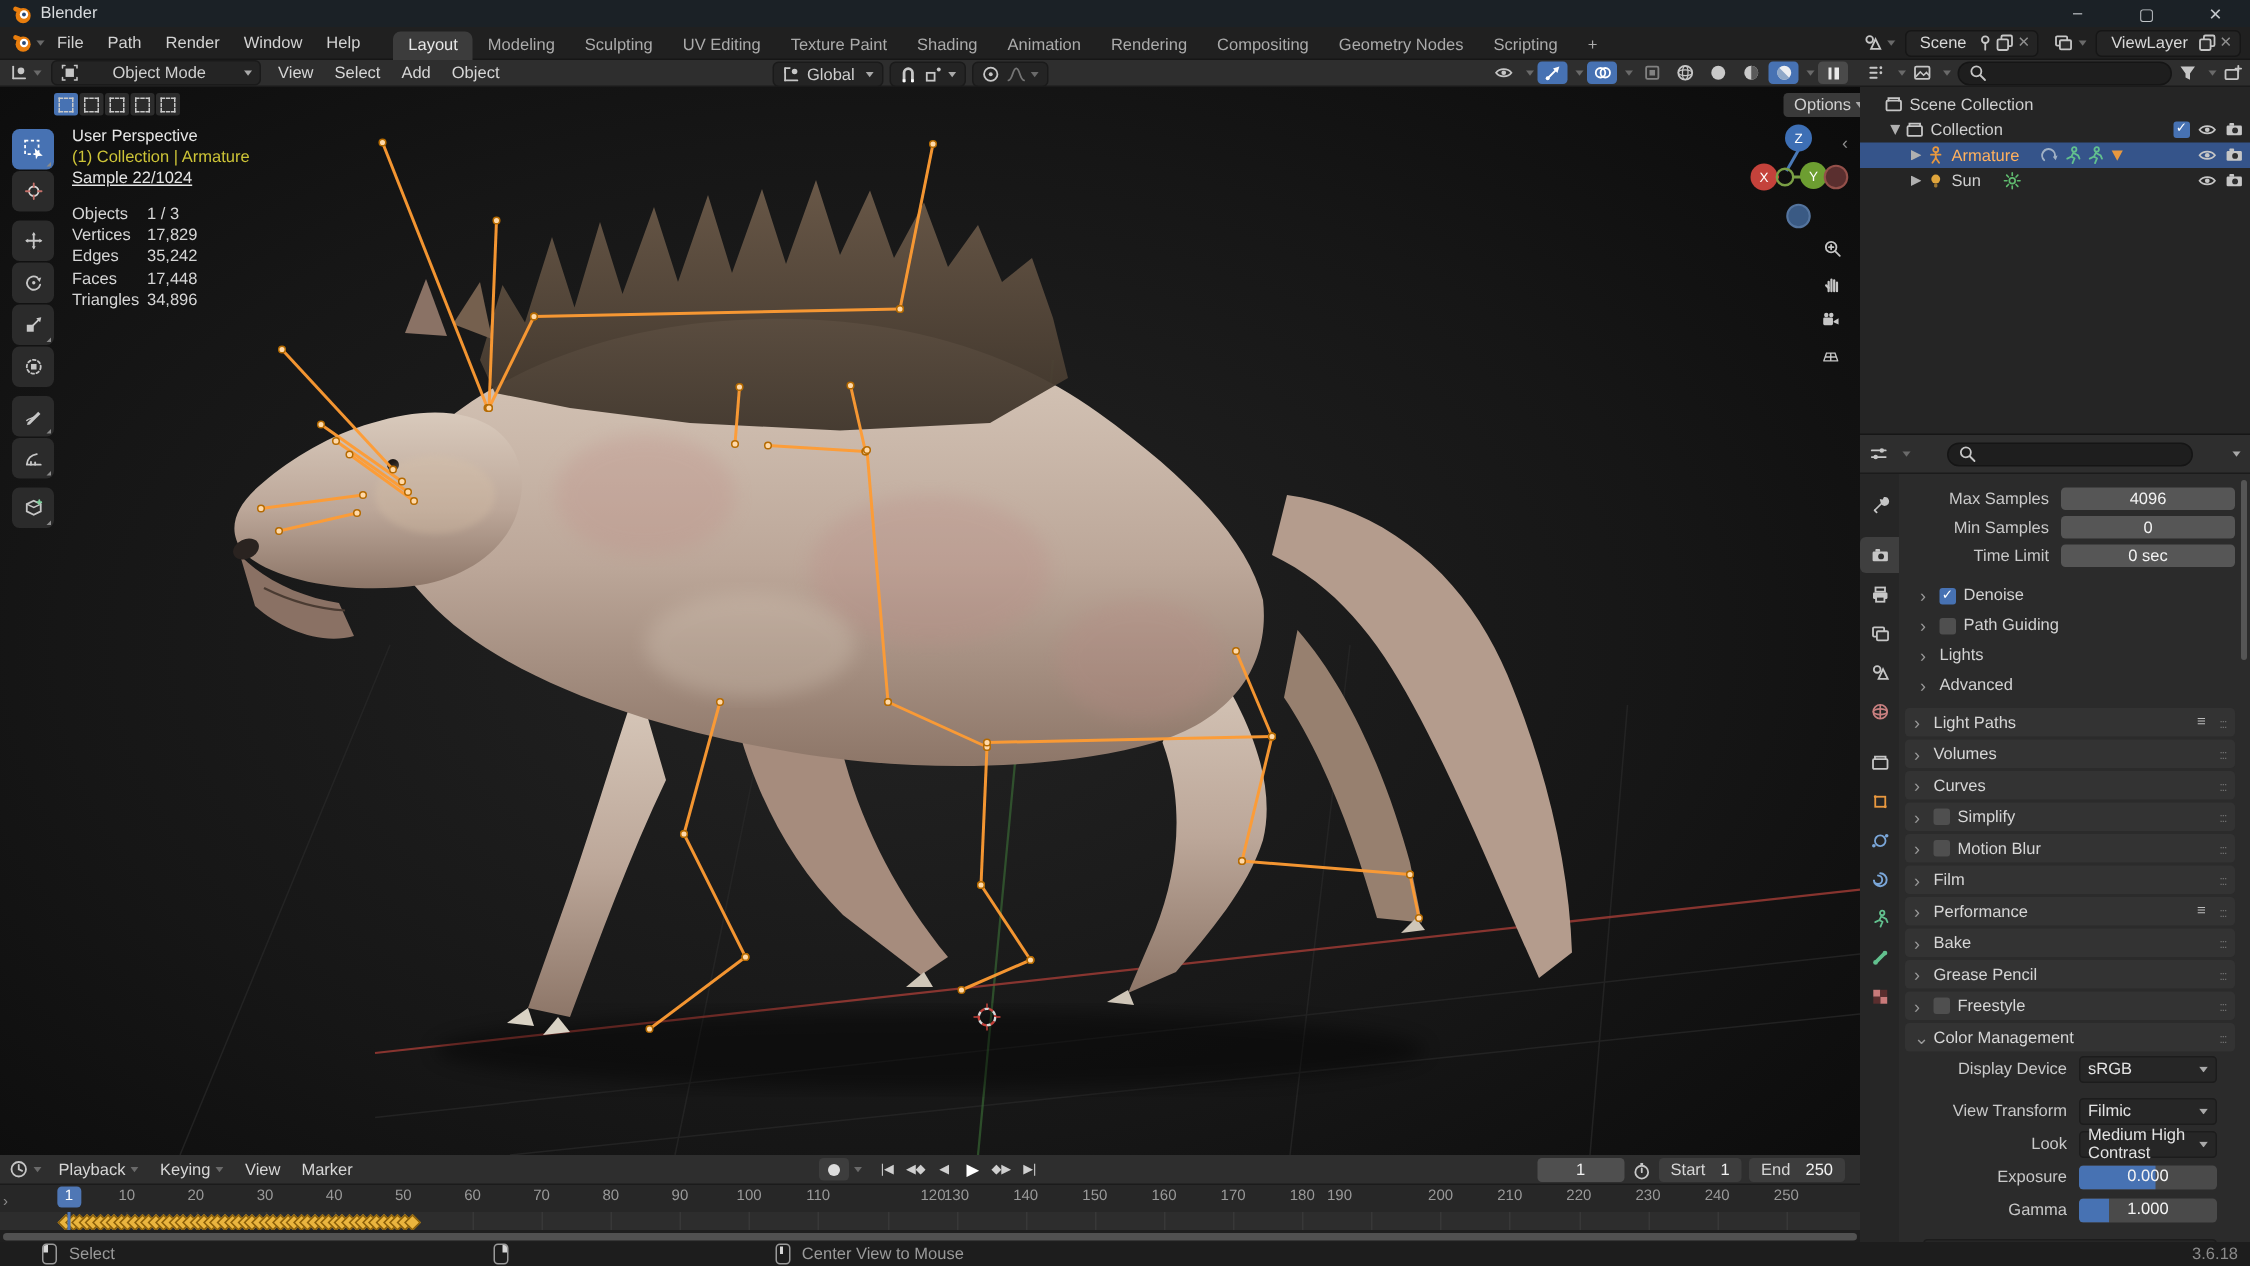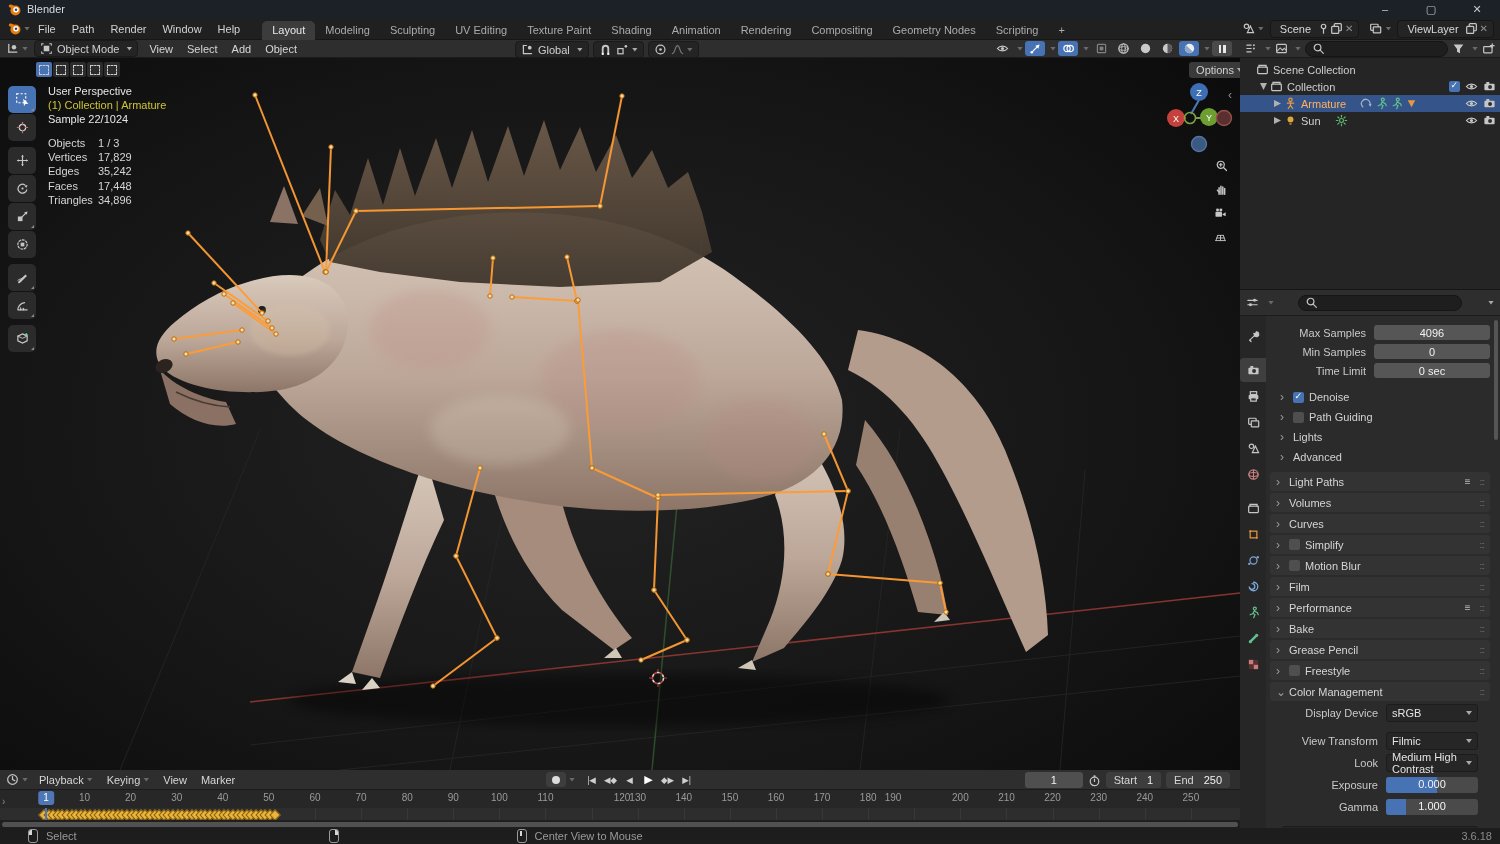--- a/index.html
+++ b/index.html
@@ -50,21 +50,21 @@
             overflow:hidden;padding-left:20px;}
   #selmode{position:absolute;left:36px;top:4px;display:flex;gap:1px;}
   #selmode .sm{width:16px;height:15px;background:#2c2c2c;border-radius:2px;display:flex;align-items:center;justify-content:center;}
   #selmode .sm.active{background:#4772b3;}
   #selmode .g{width:8px;height:8px;border:1px dashed #c9c9c9;}
   #options-btn{position:absolute;right:10px;top:4px;background:#3a3a3a;border-radius:3px;height:16px;
                display:flex;align-items:center;padding:0 7px;color:#d0d0d0;}
   #vp-overlay{position:absolute;left:48px;top:26px;line-height:14px;}
   #ov-persp{color:#e6e6e6;}
   #ov-ctx{color:#cdc437;}
-  #ov-sample{color:#e6e6e6;}
+  #ov-sample{color:#e6e6e6;text-decoration:underline;}
   #vp-stats{position:absolute;left:48px;top:78px;line-height:14.2px;color:#d6d6d6;}
   #vp-stats .sr{display:flex;}
   #vp-stats .sl{width:50px;}
   
   #toolbar{position:absolute;left:8px;top:28px;display:flex;flex-direction:column;gap:1px;}
   #toolbar .tool{width:28px;height:27px;background:#2b2b2b;border-radius:5px;display:flex;
                  align-items:center;justify-content:center;position:relative;}
   #toolbar .tool.active{background:#4772b3;}
   #toolbar .gap{height:4px;}
   #toolbar .corner{position:absolute;right:2px;bottom:2px;width:0;height:0;
@@ -256,21 +256,21 @@
       </svg>
     </span>
   <span class="chev dim"></span>
   <div class="pill" style="margin-left:6px">
     <span class="ic">
         <svg width="13" height="13" viewBox="0 0 14 14" fill="none" stroke="#c6c6c6" stroke-width="1.3" stroke-linecap="round">
           <rect x="4" y="4" width="6" height="6" fill="#c6c6c6" stroke="none"></rect>
           <path d="M1.8,3.6 V1.8 H3.6 M10.4,1.8 h1.8 v1.8 M12.2,10.4 v1.8 h-1.8 M3.6,12.2 H1.8 v-1.8" stroke-width="1.1"></path>
         </svg>
       </span>
-    <span style="margin:0 4px">Object Mode</span>
+    <span style="margin:0 22px">Object Mode</span>
     <span class="chev"></span>
   </div>
   <div id="vp-menus" class="row" style="margin-left:4px">
       <span class="menu">View</span>
       <span class="menu">Select</span>
       <span class="menu">Add</span>
       <span class="menu">Object</span>
     </div>
 
   <div id="vp-mid">

